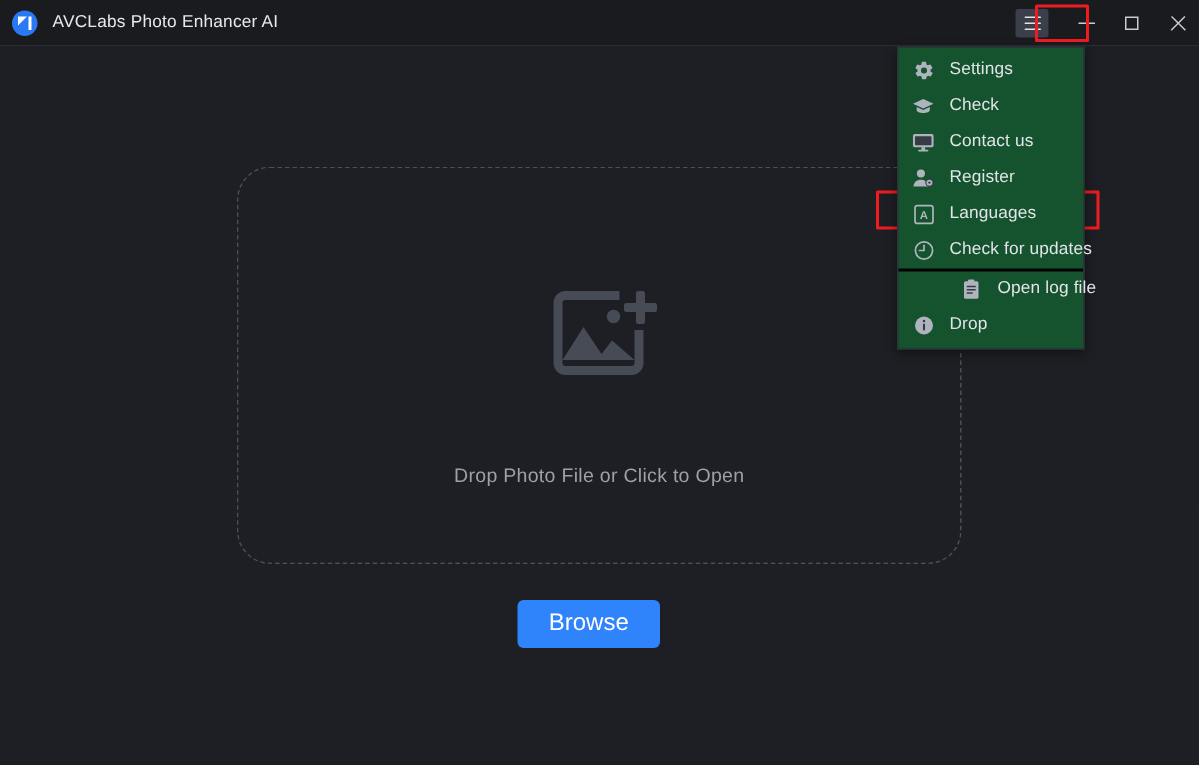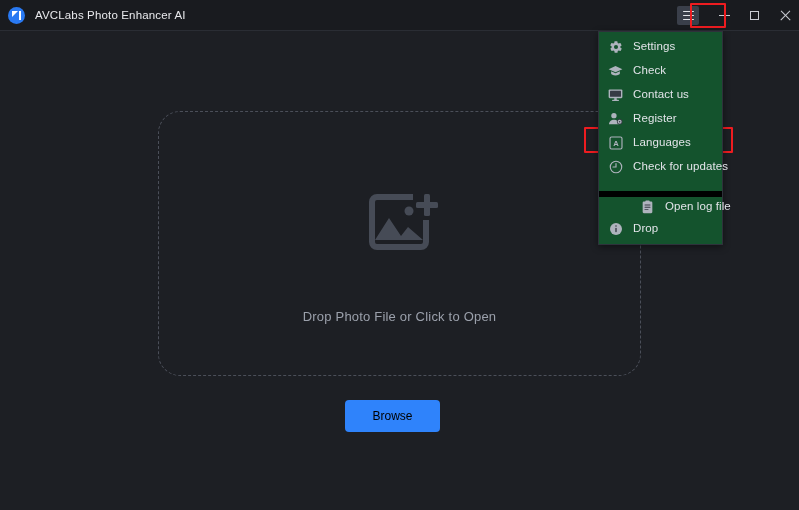--- a/index.html
+++ b/index.html
@@ -164,22 +164,22 @@
     letter-spacing: 0.2px;
   }
 
   .browse-btn {
     position: absolute;
     left: 345px; top: 369px;
     width: 95px; height: 32px;
     background: #2f83fb;
     border: none;
     border-radius: 4px;
-    color: #000000;
-    font-size: 12px;
+    color: #ffffff;
+    font-size: 16px;
     font-family: "Liberation Sans", sans-serif;
     cursor: pointer;
     display: flex;
     align-items: center;
     justify-content: center;
   }
 
   
   .dropdown {
     position: absolute;
@@ -208,22 +208,22 @@
     margin-right: 10px;
     flex: 0 0 auto;
     display: flex;
     align-items: center;
     justify-content: center;
     color: #aeb3bd;
   }
   .mi .mi-label { line-height: 1; letter-spacing: 0.1px; }
 
   .mi.sep-above {
-    border-top: 6px solid #000000;
-    margin-top: 12px;
+    border-top: 2px solid #000000;
+    margin-top: 0;
     padding-top: 0;
     height: 26px;
     padding-left: 41px;
   }
 
   svg { display: block; }
 </style>
 </head>
 <body>
 

